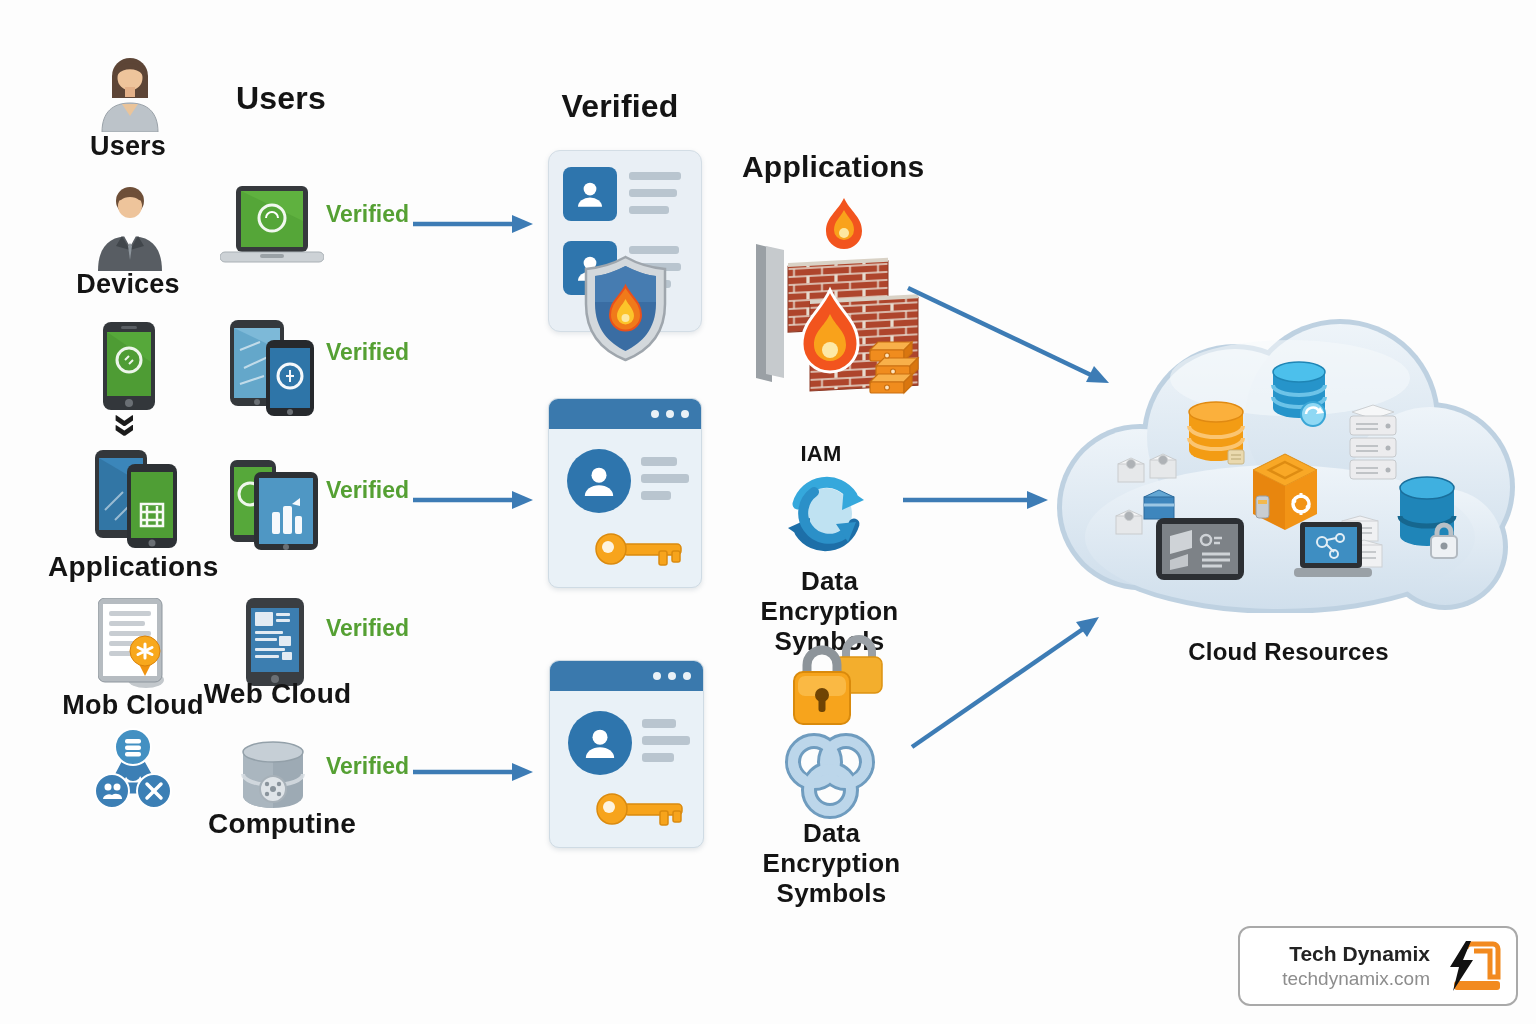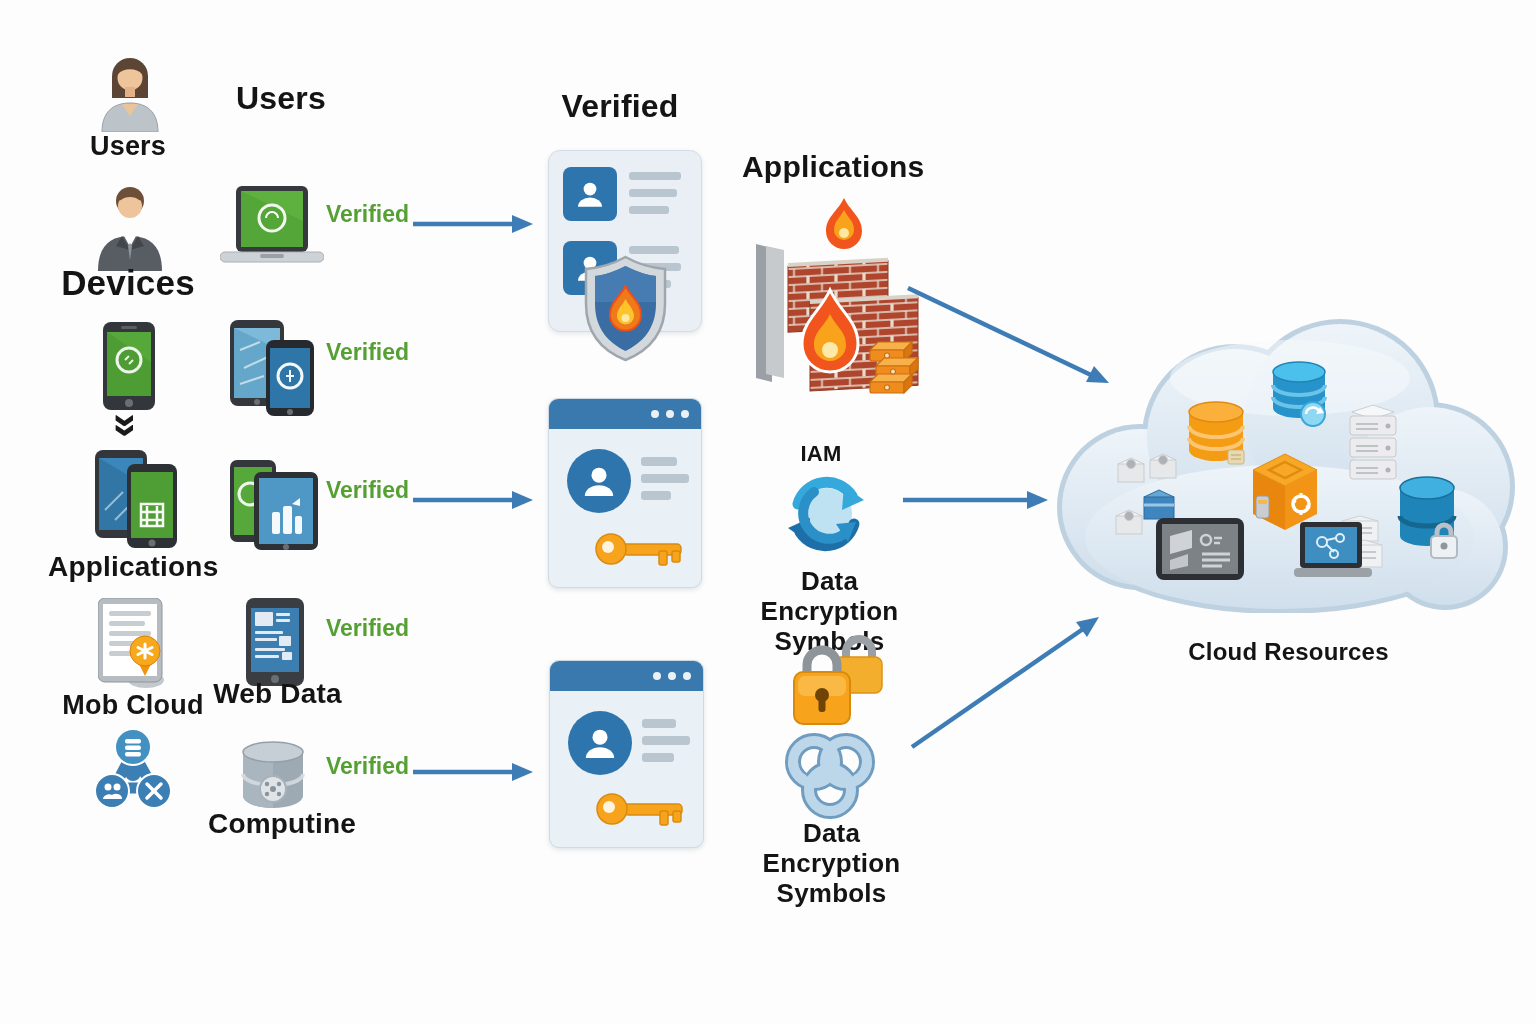--- a/index.html
+++ b/index.html
@@ -44,21 +44,21 @@
   <svg class="abs" style="left:92px;top:183px" width="76" height="88">
     <circle cx="38" cy="18" r="14" fill="#6e4f38"></circle>
     <circle cx="38" cy="23" r="12" fill="#eec49b"></circle>
     <path d="M25,18 a13,10 0 0 1 26,0 l-4,-1 a11,7 0 0 0 -18,0 Z" fill="#6e4f38"></path>
     <path d="M6,88 C6,63 18,53 38,53 C58,53 70,63 70,88 Z" fill="#585d63"></path>
     <path d="M32,53 L38,64 L44,53 Z" fill="#ffffff"></path>
     <path d="M30,53 L38,67 L24,63 Z" fill="#41464b"></path>
     <path d="M46,53 L38,67 L52,63 Z" fill="#41464b"></path>
     <path d="M36,63 l2,-3 l2,3 l-2,14 Z" fill="#8d959c"></path>
   </svg>
-  <div class="lbl" style="left:58px;top:263px;width:140px;font-size:35px">Devices</div>
+  <div class="lbl" style="left:58px;top:269px;width:140px;font-size:27px">Devices</div>
 
   <svg class="abs" style="left:103px;top:322px" width="52" height="88">
     <rect x="0" y="0" width="52" height="88" rx="8" fill="#33373b"></rect>
     <rect x="18" y="4" width="16" height="3" rx="1.5" fill="#5a5f64"></rect>
     <rect x="4" y="10" width="44" height="64" fill="#56a83a"></rect>
     <path d="M4,10 L48,40 L48,74 L4,74 Z" fill="#4a9431" opacity=".6"></path>
     <circle cx="26" cy="38" r="12" fill="none" stroke="#ffffff" stroke-width="3" opacity=".9"></circle>
     <path d="M22,38 l4,-4 M30,38 l-4,4" stroke="#fff" stroke-width="2" opacity=".9"></path>
     <circle cx="26" cy="81" r="4" fill="#6a6f74"></circle>
   </svg>
@@ -216,21 +216,21 @@
       <g stroke="#6aa83c" stroke-width="3" stroke-linecap="round">
         <path d="M31,4 v7"></path>
           <path d="M15,10 l4,5"></path>
           <path d="M47,10 l-4,5"></path>
         <path d="M4,26 h9"></path>
           <path d="M49,26 h9"></path>
       </g>
     </svg>
     <div class="verified-txt" style="color:#55a033">Verified</div>
   </div>
-  <div class="lbl" style="left:200px;top:678px;width:155px;font-size:28px">Web Data</div>
+  <div class="lbl" style="left:200px;top:678px;width:155px;font-size:28px">Web Cloud</div>
 
   <svg class="abs" style="left:240px;top:740px" width="66" height="72">
     <path d="M3,12 V56 a30,12 0 0 0 60,0 V12 Z" fill="#9daab4"></path>
     <path d="M3,12 V56 a30,12 0 0 0 30,12 V12 Z" fill="#aab6bf"></path>
     <ellipse cx="33" cy="12" rx="30" ry="10" fill="#c6cfd6" stroke="#93a0a9" stroke-width="1.5"></ellipse>
     <path d="M3,34 a30,11 0 0 0 60,0" fill="none" stroke="#d7dde2" stroke-width="4" opacity=".85"></path>
     <circle cx="33" cy="49" r="13" fill="#dfe4e8" stroke="#a7b1b9" stroke-width="2"></circle>
     <circle cx="33" cy="49" r="3" fill="#8a949c"></circle>
     <circle cx="27" cy="44" r="2.2" fill="#8a949c"></circle>
       <circle cx="39" cy="44" r="2.2" fill="#8a949c"></circle>
@@ -563,14 +563,25 @@
     <g fill="#3d7cb5">
       <polygon points="512,215 512,233 533,224"></polygon>
       <polygon points="512,491 512,509 533,500"></polygon>
       <polygon points="512,763 512,781 533,772"></polygon>
       <polygon points="1086,382 1094,366 1109,383"></polygon>
       <polygon points="1027,491 1027,509 1048,500"></polygon>
       <polygon points="1087,637 1076,622 1099,617"></polygon>
     </g>
   </svg>
 
+  <div class="brandbox" style="left:1238px;top:926px;width:252px;height:76px">
+    <div class="brandtxt">
+      <div class="b1">Tech Dynamix</div>
+      <div class="b2">techdynamix.com</div>
+    </div>
+    <svg width="62" height="54">
+      <path d="M26,10 a5,5 0 0 1 5,-5 h22 a5,5 0 0 1 5,5 v28 h-8 v-26 h-16" fill="none" stroke="#f28a1f" stroke-width="5"></path>
+      <rect x="14" y="42" width="46" height="9" rx="3" fill="#f28a1f"></rect>
+      <polygon points="26,2 10,28 19,28 13,52 33,21 23,21 31,2" fill="#111111"></polygon>
+    </svg>
+  </div>
 
 </div>
 
 </body></html>

